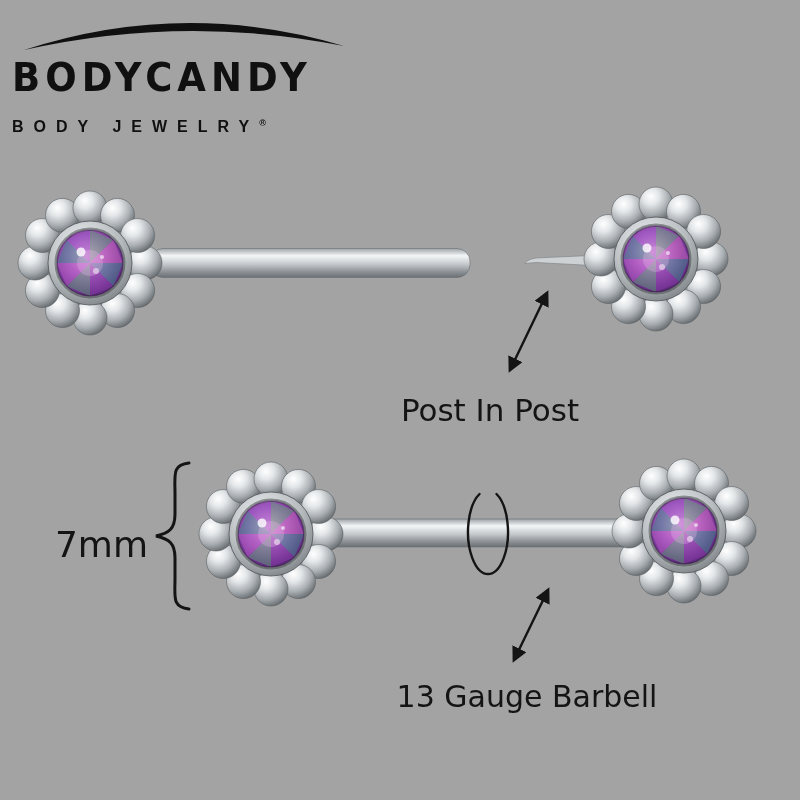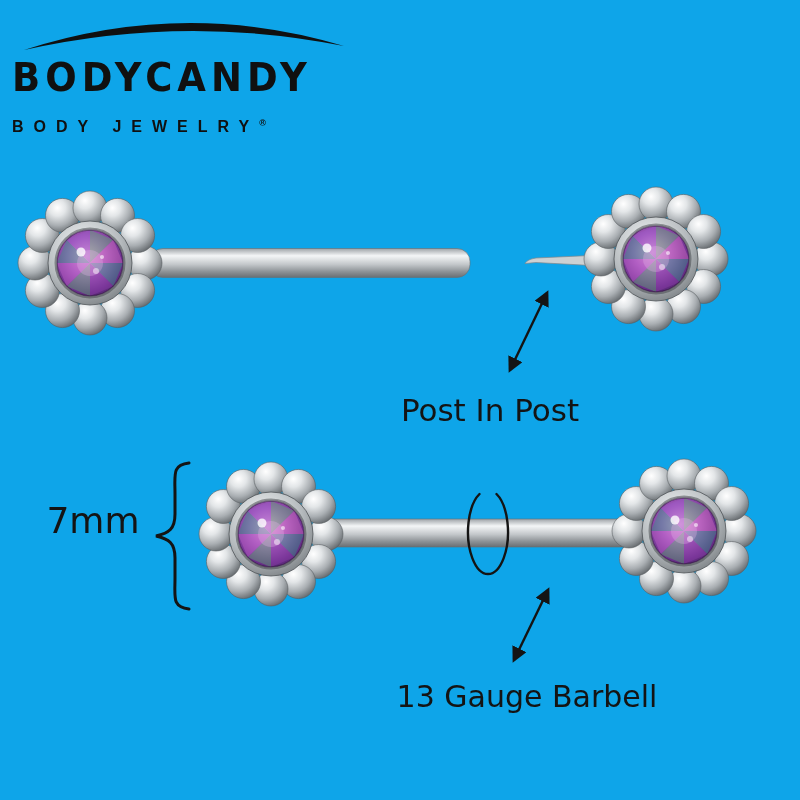--- a/index.html
+++ b/index.html
@@ -1,38 +1,38 @@
 <!DOCTYPE html>
 <html><head>
 <meta charset="utf-8">
 <style>
   html,body{margin:0;padding:0;background:#fff;}
   .stage{
-    position:relative;width:800px;height:800px;background:#0ea5e9;
+    position:relative;width:800px;height:800px;background:#a3a3a3;
     font-family:"Liberation Sans",sans-serif;overflow:hidden;
   }
   .logo{position:absolute;left:12px;top:10px;width:334px;}
   .logo-arc{display:block;margin:0 0 1px 0;}
   .brand-name{
     font-family:"DejaVu Sans","Liberation Sans",sans-serif;
     font-weight:bold;font-size:37px;letter-spacing:5px;color:#101010;
     transform:scaleY(1.05);transform-origin:top left;white-space:nowrap;
   }
   .brand-tagline{
     margin-top:20px;font-weight:bold;font-size:16px;letter-spacing:10px;
     color:#101010;white-space:nowrap;
   }
   .brand-tagline .reg{font-size:9px;vertical-align:super;letter-spacing:0;}
   .art{position:absolute;left:0;top:0;}
   .label{
     position:absolute;color:#141414;text-align:center;
     font-family:"DejaVu Sans","Liberation Sans",sans-serif;
   }
   .push-label{left:350px;top:392px;width:280px;font-size:31px;}
-  .size-label{left:38px;top:500px;width:110px;font-size:36px;}
+  .size-label{left:38px;top:524px;width:110px;font-size:36px;text-align:right;}
   .gauge-label{left:367px;top:679px;width:320px;font-size:30px;}
 </style>
 </head>
 <body>
 
 <div class="stage">
 
   <div class="logo">
     <svg class="logo-arc" width="334" height="44" viewBox="0 0 334 44">
       <path d="M 12,40 Q 172,-12 332,36 Q 172,4 12,40 Z" fill="#101010"></path>

